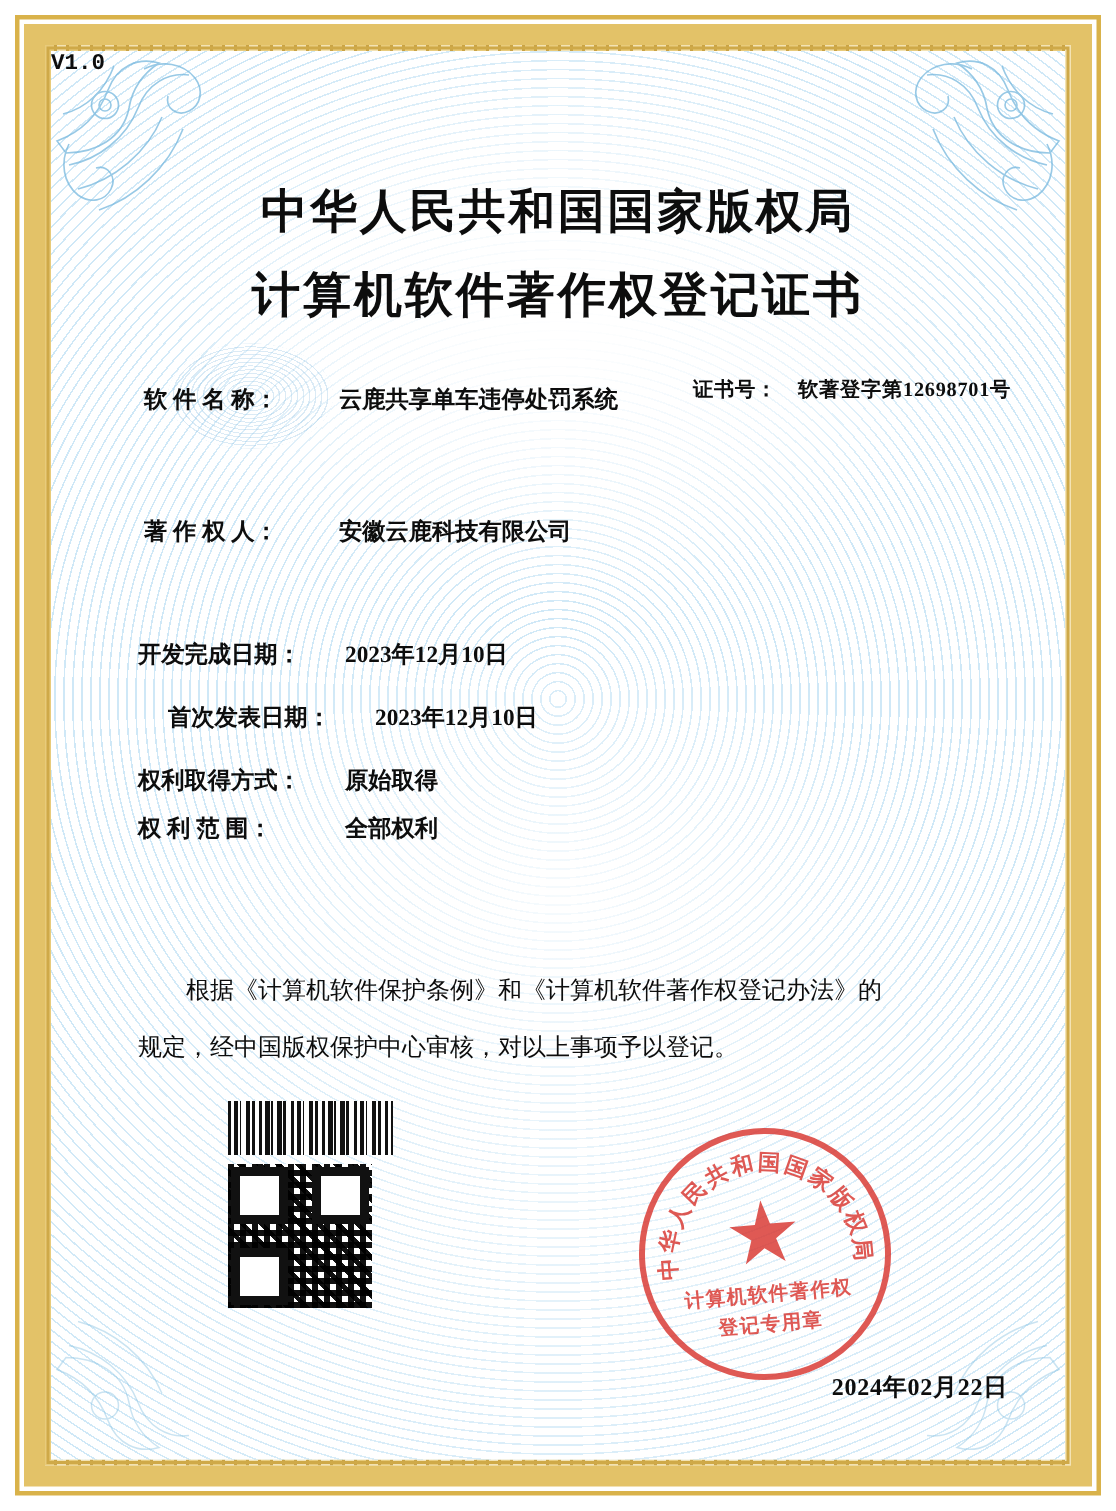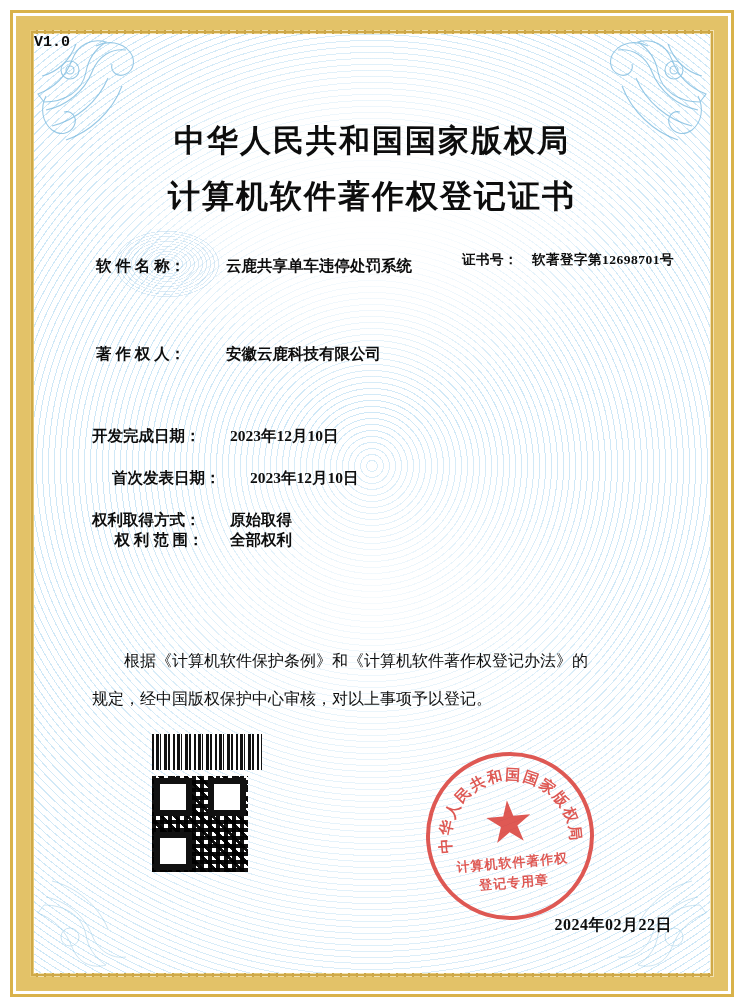--- a/index.html
+++ b/index.html
@@ -143,21 +143,21 @@
     width: 126px;
   }
   .field .v { margin-left: 4px; }
 
   .f-name    { left: 62px;  top: 222px; }
   .f-version { left: 190px; top: 246px; font-size: 15px; font-weight: 700; font-family: Liberation Mono, monospace; }
   .f-owner   { left: 62px;  top: 310px; }
   .f-dev     { left: 58px;  top: 392px; }
   .f-pub     { left: 58px;  top: 434px; padding-left: 20px; }
   .f-acq     { left: 58px;  top: 476px; }
-  .f-scope   { left: 58px;  top: 496px; text-align: center; }
+  .f-scope   { left: 58px;  top: 508px; }
   .f-regno   { left: 58px;  top: 560px; }
 
   .f-dev .k, .f-pub .k, .f-acq .k, .f-scope .k, .f-regno .k { width: 134px; }
 
   .para {
     position: absolute;
     left: 58px;
     width: 560px;
     font-size: 16px;
     line-height: 38px;

